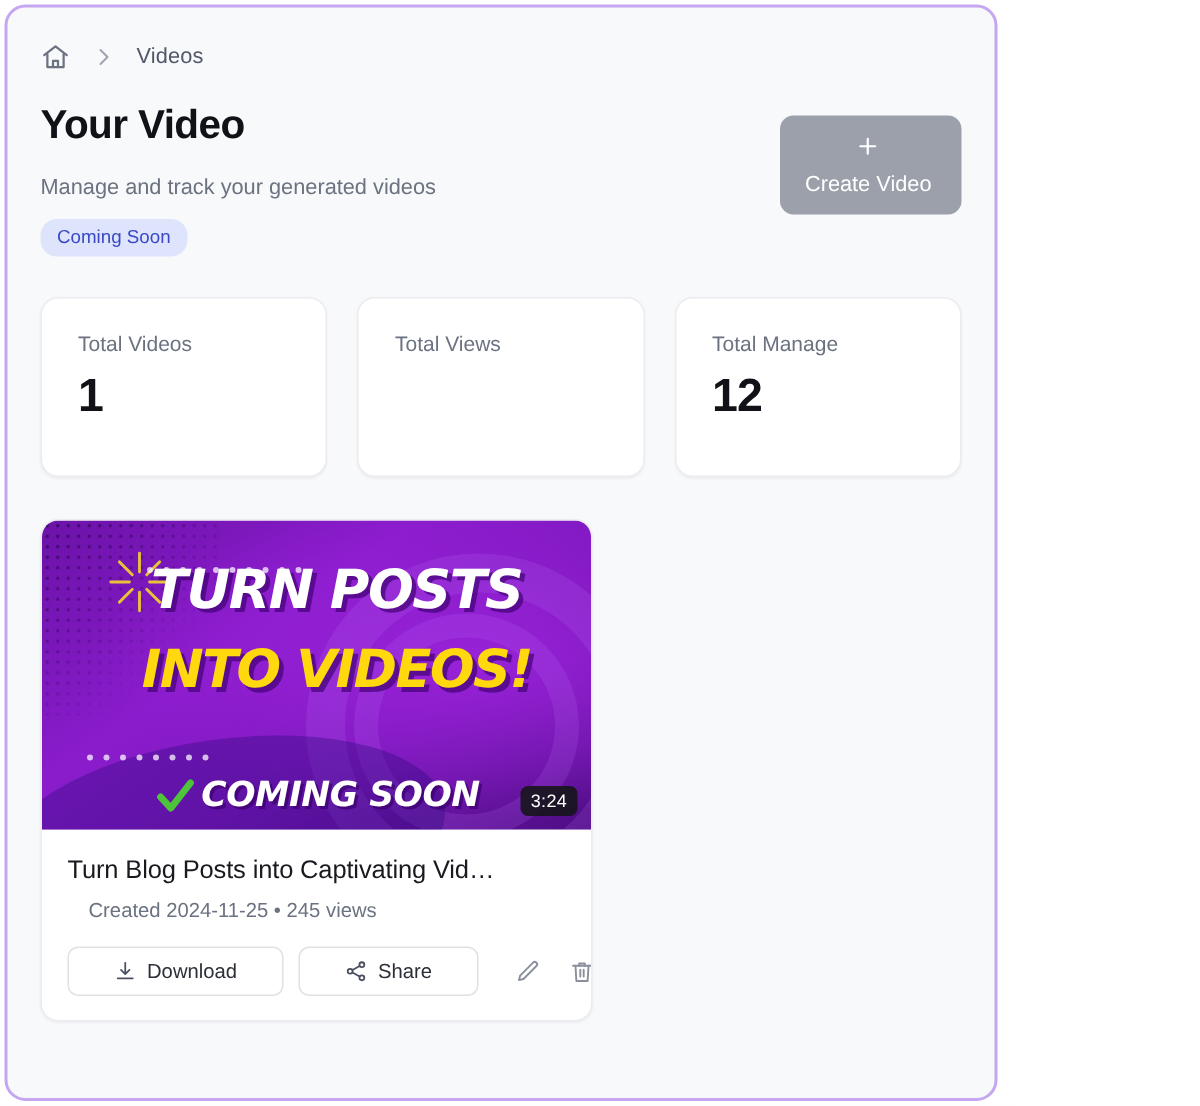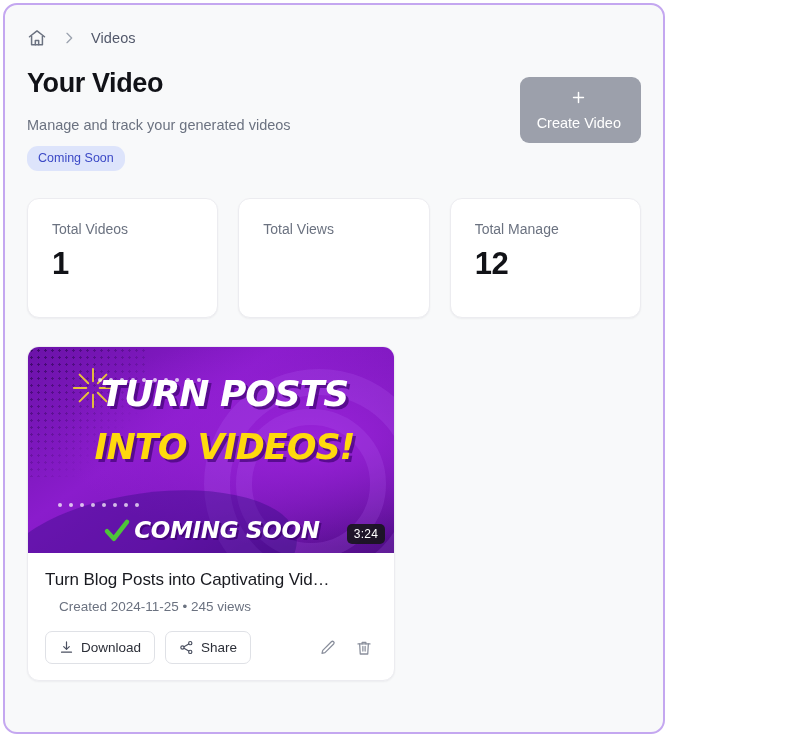--- a/index.html
+++ b/index.html
@@ -157,21 +157,21 @@
   }
   .video-meta {
     margin-top: 9px; font-size: 13.5px; color: #6b7280; margin-left: 14px;
   }
   .card-actions {
     margin-top: 17px; display: flex; align-items: center; gap: 10px;
   }
   .btn-outline {
     display: flex; align-items: center; gap: 7px;
     background: #ffffff; border: 1px solid #dfe1e6;
-    border-radius: 7px; padding: 8px 13px;
+    border-radius: 7px; padding: 8px 30px;
     font-size: 13.5px; color: #2c2f38; font-family: inherit;
     cursor: default;
   }
   .btn-outline svg { width: 15px; height: 15px; display: block; }
   .spacer { flex: 1; }
   .icon-btn {
     background: none; border: none; padding: 4px; cursor: default;
     color: #8a8f9c; display: block;
   }
   .icon-btn svg { width: 18px; height: 18px; display: block; }

